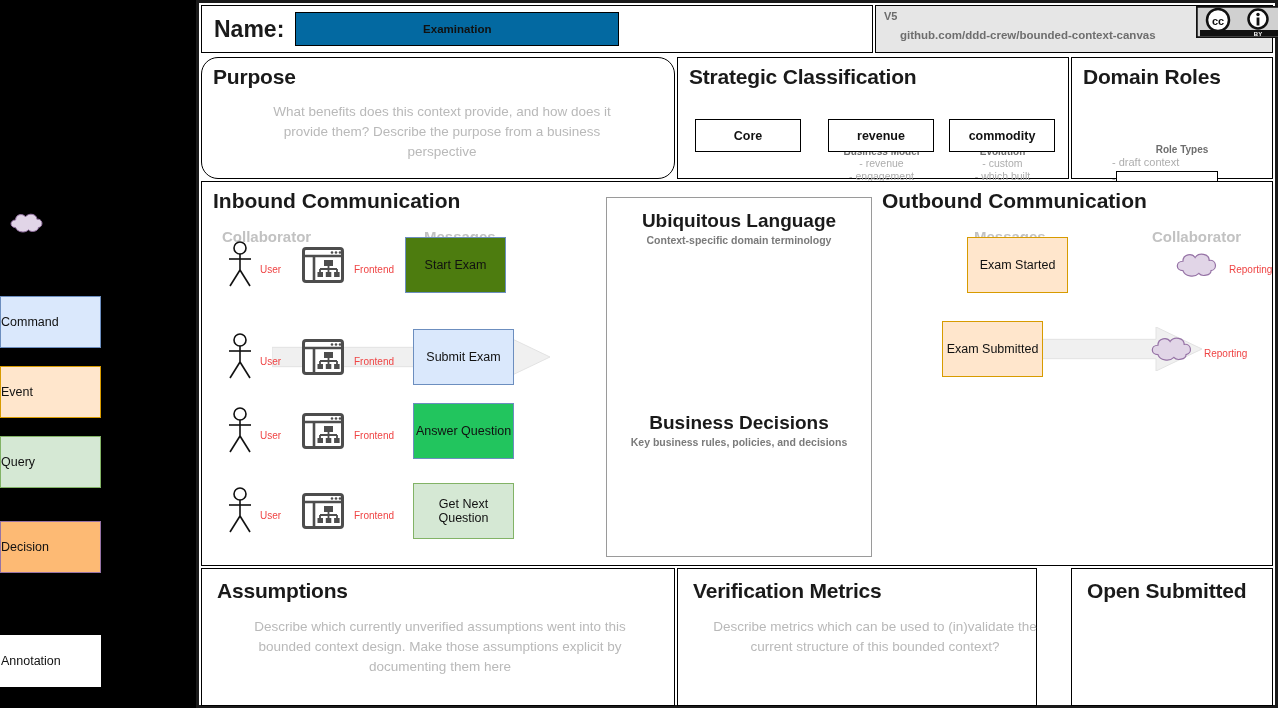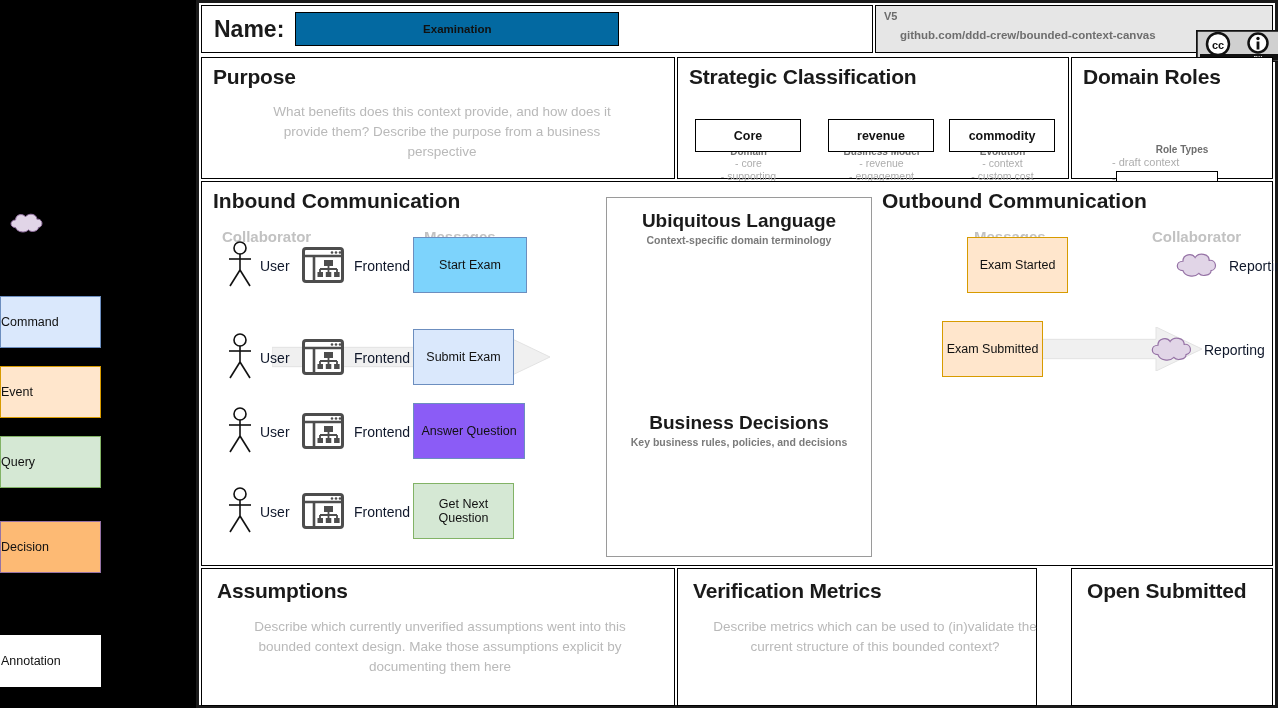--- a/index.html
+++ b/index.html
@@ -25,24 +25,24 @@
   #name-left { position:absolute; left:2px; top:2px; width:672px; height:48px;
                border:1px solid #000; background:#fff; display:flex; align-items:center; }
   #name-label { font-size:23px; font-weight:bold; margin-left:12px; color:#1a1a1a; }
   #name-value-box { margin-left:11px; width:324px; height:34px; border:1.5px solid #000;
                     background:#0369a1; display:flex; align-items:center; justify-content:center;
                     font-size:11.5px; font-weight:bold; color:#111; }
   #name-right { position:absolute; left:676px; top:2px; width:398px; height:48px;
                 border:1px solid #000; background:#e6e6e6; }
   #ver { position:absolute; left:8px; top:4px; font-size:11px; color:#6b6b6b; font-weight:bold; }
   #repo { position:absolute; left:24px; top:23px; font-size:11.5px; color:#6e6e6e; font-weight:bold; }
-  #cc { position:absolute; right:6px; top:24px; width:70px; height:32px; }
-
-  
-  #purpose  { left:2px;   top:54px; width:474px; height:122px; }
+  #cc { position:absolute; right:6px; top:0; width:70px; height:32px; }
+
+  
+  #purpose  { left:2px;   top:54px; width:474px; height:122px;border-radius:17px; }
   #strategic{ left:478px; top:54px; width:392px; height:122px; }
   #roles    { left:872px; top:54px; width:202px; height:122px; }
 
   #purpose .hdr  { position:absolute; left:11px; top:7px;  font-size:21px; }
   #strategic .hdr{ position:absolute; left:11px; top:7px;  font-size:21px; }
   #roles .hdr    { position:absolute; left:11px; top:7px;  font-size:21px; }
 
   .hint { color:#b9b9b9; font-size:13.5px; text-align:center; line-height:20px; }
   #purpose-hint { position:absolute; left:60px; top:44px; width:360px; }
 
@@ -66,21 +66,21 @@
   .col-lbl  { position:absolute; font-size:15px; font-weight:bold; color:#c2c2c2; }
 
   #ubiq { position:absolute; left:404px; top:15px; width:266px; height:360px;
           border:1.5px solid #9a9a9a; background:#fff; }
   .ubq-h { text-align:center; font-size:19px; font-weight:bold; color:#1a1a1a; }
   .ubq-s { text-align:center; font-size:10.5px; font-weight:bold; color:#7a7a7a; margin-top:2px; }
 
   
   .io-row { position:absolute; height:62px; }
   .actor { position:absolute; width:28px; height:46px; }
-  .actor-lbl { position:absolute; font-size:14px; color:#0f172a; }
+  .actor-lbl { position:absolute; font-size:10px; color:#ef4444;margin-top:6px; }
   .browser { position:absolute; width:42px; height:36px; }
   .msg { position:absolute; display:flex; align-items:center; justify-content:center;
          text-align:center; font-size:12.5px; color:#111; line-height:14px; }
   .cloud-ic { position:absolute; width:50px; height:30px; }
   .arrow-bg { position:absolute; }
 
   
   #assumptions { left:2px;   top:565px; width:474px; height:138px; }
   #metrics     { left:478px; top:565px; width:360px; height:138px; }
   #open-q      { left:872px; top:565px; width:202px; height:138px; }
@@ -138,38 +138,31 @@
   </div>
 
   <div class="cell" id="purpose">
     <div class="hdr">Purpose</div>
     <div class="hint" id="purpose-hint">What benefits does this context provide, and how does it provide them? Describe the purpose from a business perspective</div>
   </div>
 
   <div class="cell" id="strategic">
     <div class="hdr">Strategic Classification</div>
 
-    <div class="sc-col" style="left:8px">
-      <div class="sc-title">Domain</div>
-      <span class="sc-opt">- core</span>
-      <span class="sc-opt">- supporting</span>
-      <span class="sc-opt">- generic</span>
-      <span class="sc-opt">- other?</span>
-    </div>
     <div class="sc-col" style="left:141px">
       <div class="sc-title">Business Model</div>
       <span class="sc-opt">- revenue</span>
       <span class="sc-opt">- engagement</span>
       <span class="sc-opt">- compliance</span>
       <span class="sc-opt">- cost reduction</span>
     </div>
     <div class="sc-col" style="left:262px">
       <div class="sc-title">Evolution</div>
-      <span class="sc-opt">- context</span>
-      <span class="sc-opt">- custom cost</span>
+      <span class="sc-opt">- custom</span>
+      <span class="sc-opt">- which built</span>
       <span class="sc-opt">- product</span>
       <span class="sc-opt">- commodity</span>
     </div>
 
     <div class="sc-box" style="left:17px;top:61px">Core</div>
     <div class="sc-box" style="left:150px;top:61px">revenue</div>
     <div class="sc-box" style="left:271px;top:61px">commodity</div>
   </div>
 
   <div class="cell" id="roles">
@@ -218,21 +211,21 @@
               <circle cx="30" cy="5.5" r="1.3" fill="#4d4d4d"></circle>
               <circle cx="34" cy="5.5" r="1.3" fill="#4d4d4d"></circle>
               <circle cx="38" cy="5.5" r="1.3" fill="#4d4d4d"></circle>
               <rect x="22" y="13" width="9" height="6" fill="#4d4d4d"></rect>
               <path d="M26.5 19 V22 M18 22 H35 M18 22 V25 M26.5 22 V25 M35 22 V25" stroke="#4d4d4d" stroke-width="1.8" fill="none"></path>
               <rect x="15.5" y="25" width="5.5" height="5" fill="#4d4d4d"></rect>
               <rect x="23.8" y="25" width="5.5" height="5" fill="#4d4d4d"></rect>
               <rect x="32.1" y="25" width="5.5" height="5" fill="#4d4d4d"></rect>
             </svg></div>
           <div class="actor-lbl" style="left: 152px; top: 21px;">Frontend</div>
-          <div class="msg" style="left: 211px; top: 0px; width: 114px; height: 56px; background: #7dd3fc; border: 1px solid rgb(108, 142, 191);">Start Exam</div>
+          <div class="msg" style="left: 203px; top: 0px; width: 101px; height: 56px; background: #4d7c0f; border: 1px solid rgb(108, 142, 191);">Start Exam</div>
         </div>
         <div class="io-row" style="left: 0px; top: 147px; width: 420px; height: 56px;">
           <div class="arrow-bg" style="left: 70px; top: 6px;"><svg viewBox="0 0 278 44" width="278" height="44">
               <path d="M0 12.32 H232 V0 L278 22 L232 44 V31.68 H0 Z" fill="#f0f0f0" stroke="#e2e2e2" stroke-width="1"></path>
             </svg></div>
           <div class="actor" style="left: 24px; top: 4px;"><svg viewBox="0 0 28 46" width="100%" height="100%">
               <circle cx="14" cy="7" r="6" fill="#fff" stroke="#111" stroke-width="1.6"></circle>
               <line x1="14" y1="13" x2="14" y2="30" stroke="#111" stroke-width="1.6"></line>
               <line x1="3" y1="18" x2="25" y2="18" stroke="#111" stroke-width="1.6"></line>
               <line x1="14" y1="29" x2="4" y2="45" stroke="#111" stroke-width="1.6"></line>
@@ -271,21 +264,21 @@
               <circle cx="30" cy="5.5" r="1.3" fill="#4d4d4d"></circle>
               <circle cx="34" cy="5.5" r="1.3" fill="#4d4d4d"></circle>
               <circle cx="38" cy="5.5" r="1.3" fill="#4d4d4d"></circle>
               <rect x="22" y="13" width="9" height="6" fill="#4d4d4d"></rect>
               <path d="M26.5 19 V22 M18 22 H35 M18 22 V25 M26.5 22 V25 M35 22 V25" stroke="#4d4d4d" stroke-width="1.8" fill="none"></path>
               <rect x="15.5" y="25" width="5.5" height="5" fill="#4d4d4d"></rect>
               <rect x="23.8" y="25" width="5.5" height="5" fill="#4d4d4d"></rect>
               <rect x="32.1" y="25" width="5.5" height="5" fill="#4d4d4d"></rect>
             </svg></div>
           <div class="actor-lbl" style="left: 152px; top: 21px;">Frontend</div>
-          <div class="msg" style="left: 211px; top: 0px; width: 112px; height: 56px; background: #8b5cf6; border: 1px solid rgb(108, 142, 191);">Answer Question</div>
+          <div class="msg" style="left: 211px; top: 0px; width: 101px; height: 56px; background: #22c55e; border: 1px solid rgb(108, 142, 191);">Answer Question</div>
         </div>
         <div class="io-row" style="left: 0px; top: 301px; width: 420px; height: 56px;">
           <div class="actor" style="left: 24px; top: 4px;"><svg viewBox="0 0 28 46" width="100%" height="100%">
               <circle cx="14" cy="7" r="6" fill="#fff" stroke="#111" stroke-width="1.6"></circle>
               <line x1="14" y1="13" x2="14" y2="30" stroke="#111" stroke-width="1.6"></line>
               <line x1="3" y1="18" x2="25" y2="18" stroke="#111" stroke-width="1.6"></line>
               <line x1="14" y1="29" x2="4" y2="45" stroke="#111" stroke-width="1.6"></line>
               <line x1="14" y1="29" x2="24" y2="45" stroke="#111" stroke-width="1.6"></line>
             </svg></div>
           <div class="actor-lbl" style="left: 58px; top: 21px;">User</div>

